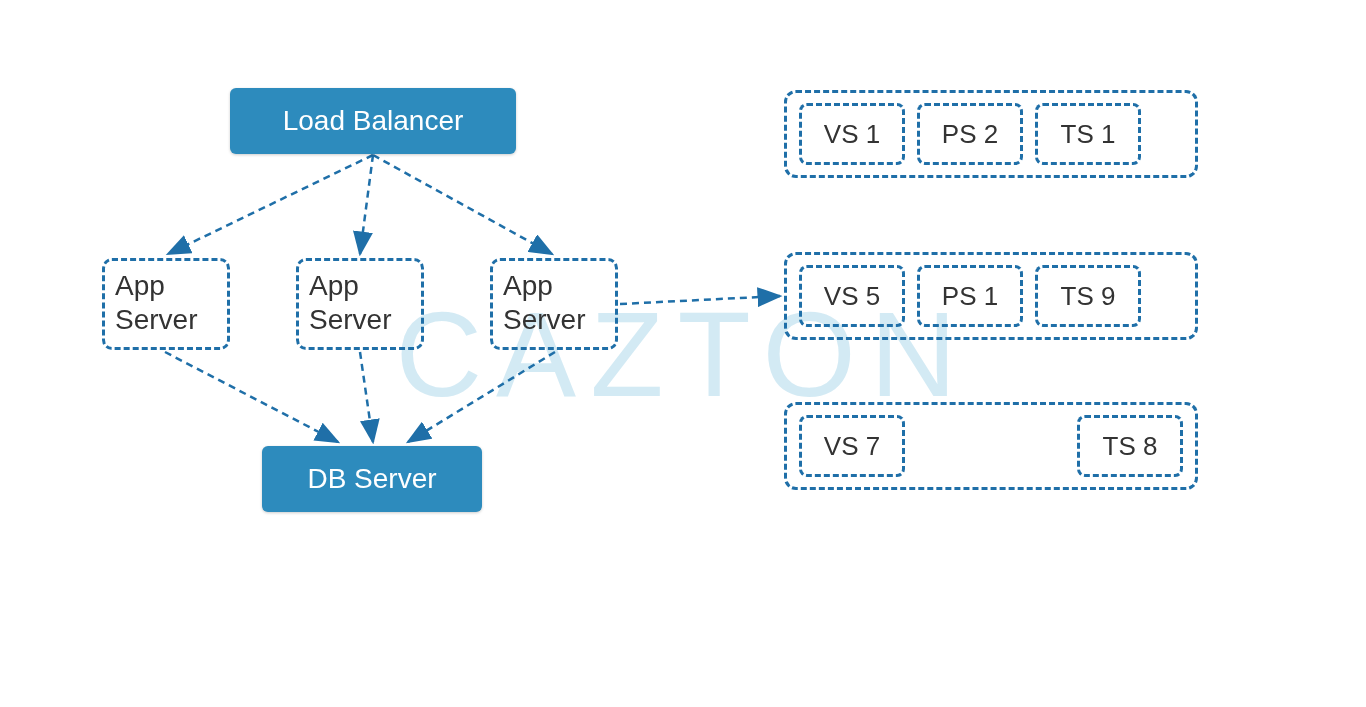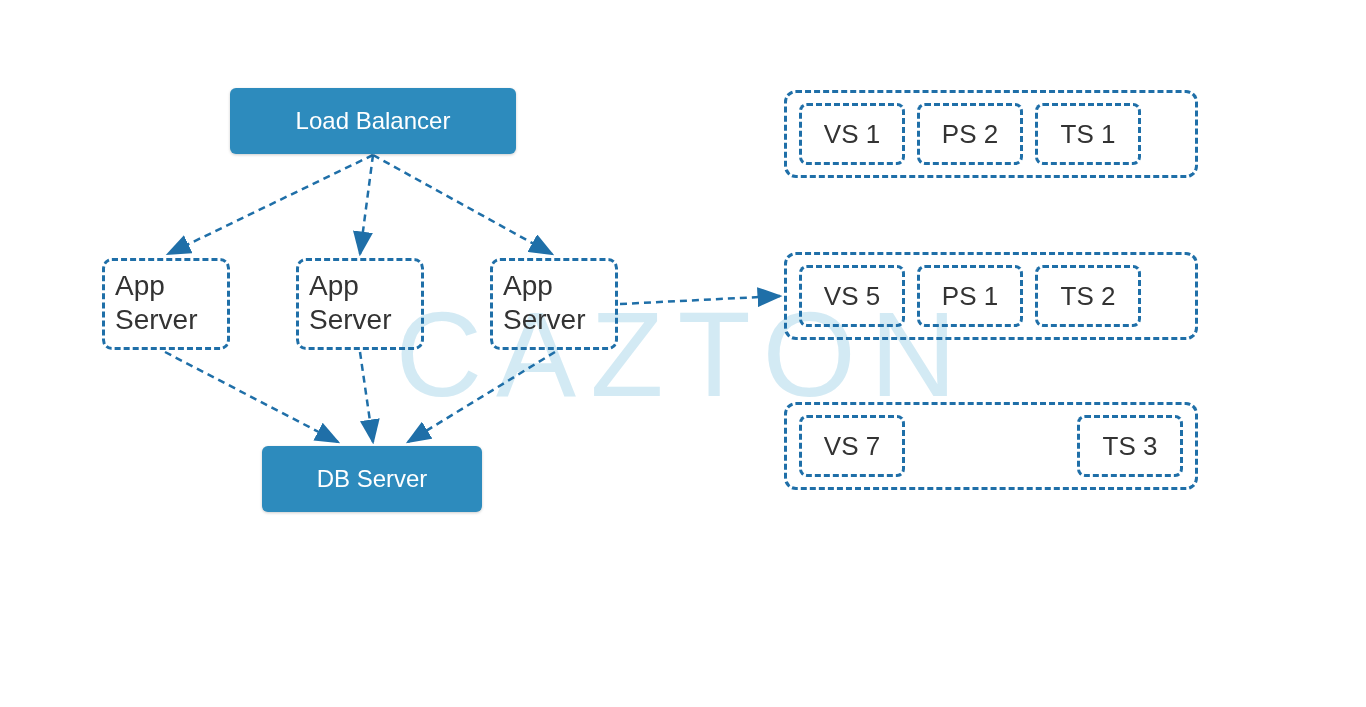--- a/index.html
+++ b/index.html
@@ -29,21 +29,21 @@
     user-select: none;
   }
   .solid-box {
     position: absolute;
     background: #2d8bbd;
     color: #fff;
     border-radius: 6px;
     display: flex;
     align-items: center;
     justify-content: center;
-    font-size: 24px;
+    font-size: 28px;
     box-shadow: 0 1px 3px rgba(0,0,0,0.2);
   }
   .dashed-box {
     position: absolute;
     border: 3px dashed #1f6fa8;
     border-radius: 10px;
     background: transparent;
     display: flex;
     align-items: center;
     justify-content: center;
@@ -138,22 +138,22 @@
 
   <div class="row-container" style="left:784px; top:90px; width:414px; height:88px;">
     <div class="cell">VS 1</div>
     <div class="cell">PS 2</div>
     <div class="cell">TS 1</div>
   </div>
 
   <div class="row-container" style="left:784px; top:252px; width:414px; height:88px;">
     <div class="cell">VS 5</div>
     <div class="cell">PS 1</div>
-    <div class="cell">TS 2</div>
+    <div class="cell">TS 9</div>
   </div>
 
   <div class="row-container two-wide" style="left:784px; top:402px; width:414px; height:88px;">
     <div class="cell">VS 7</div>
-    <div class="cell">TS 3</div>
+    <div class="cell">TS 8</div>
   </div>
 
 
 </div>
 
 </body></html>

